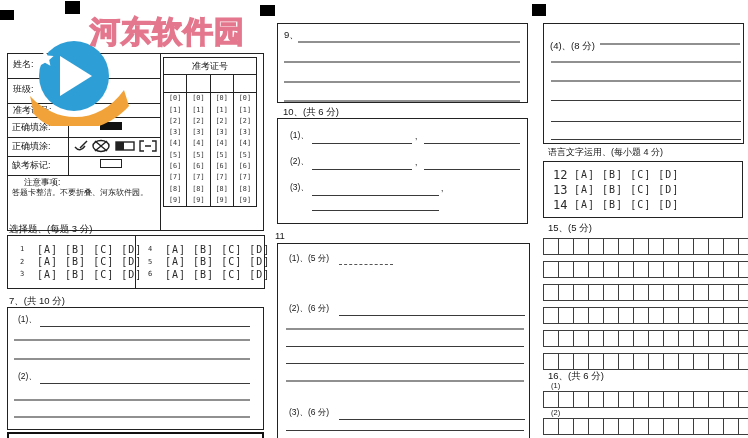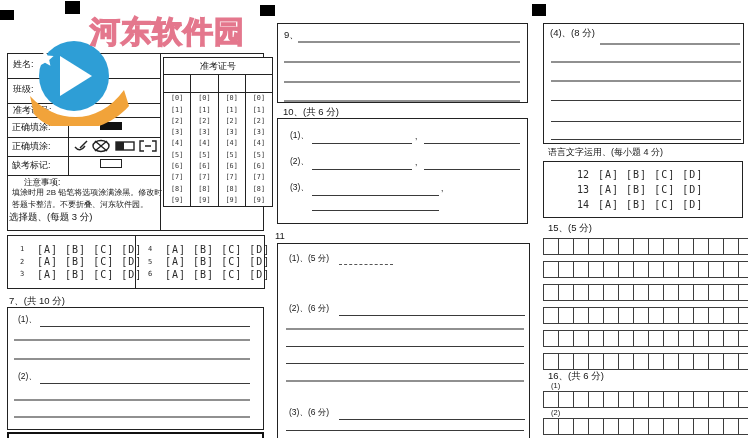--- a/index.html
+++ b/index.html
@@ -16,22 +16,22 @@
 .lbl{position:absolute;font-size:9px;color:#151515;white-space:nowrap;line-height:1.1;}
 .sec{font-size:9.5px;}
 .sub{font-size:8.5px;}
 .small{font-size:7.5px;}
 .note-line{font-size:8px;line-height:12.2px;color:#222;white-space:nowrap;}
 .notes-title{font-size:8.5px;}
 .crow{display:flex;height:12.5px;align-items:center;}
 .crow .qnum{width:17px;font-family:"DejaVu Sans Mono","Liberation Mono",monospace;font-size:7px;color:#2b2b2b;}
 .crow .opts,.lrow .opts{font-family:"DejaVu Sans Mono","Liberation Mono",monospace;font-size:10px;letter-spacing:1px;color:#2b2b2b;white-space:nowrap;}
 .lrow{display:flex;height:15px;align-items:center;}
-.lrow .qnum{width:21px;font-family:"DejaVu Sans Mono","Liberation Mono",monospace;font-size:10px;color:#2b2b2b;margin-left:24px;}
-#examgrid-box{position:absolute;left:163px;top:57px;width:110px;height:150px;border:1px solid #222;display:flex;flex-direction:column;background:#fff;}
+.lrow .qnum{width:21px;font-family:"DejaVu Sans Mono","Liberation Mono",monospace;font-size:12px;color:#2b2b2b;}
+#examgrid-box{position:absolute;left:163px;top:57px;width:94px;height:150px;border:1px solid #222;display:flex;flex-direction:column;background:#fff;}
 #examgrid-header{height:17px;border-bottom:1px solid #222;text-align:center;font-size:9px;line-height:17px;}
 #examgrid-body{flex:1;display:flex;}
 .eg-col{flex:1;border-right:1px solid #222;display:flex;flex-direction:column;}
 .eg-col:last-child{border-right:none;}
 .eg-write{height:18px;border-bottom:1px solid #222;}
 .eg-digit{flex:1;display:flex;align-items:center;justify-content:center;font-family:"DejaVu Sans Mono","Liberation Mono",monospace;font-size:6.8px;color:#333;line-height:1;}
 .grow{display:flex;width:max-content;height:17px;margin-bottom:6px;border:1px solid #3d3d3d;background:#fff;}
 .gcell{width:15px;height:100%;border-right:1px solid #3d3d3d;}
 .gcell:last-child{border-right:none;}
 #wm-name{position:absolute;left:90px;top:12px;z-index:9;font-size:30px;font-weight:bold;letter-spacing:1px;color:#62b46c;-webkit-text-stroke:1.4px #e0607a;opacity:.85;}
@@ -88,21 +88,20 @@
         <rect x="42" y="3" width="18" height="8"></rect>
         <path d="M70 2 H66 V12 H70 M78 2 H82 V12 H78 M71 7 H77"></path>
       </g>
       <rect x="42" y="3" width="8" height="8" fill="#222"></rect>
     </svg>
   </div>
   <div class="abs" style="left:100px;top:159px;width:22px;height:9px;border:1px solid #222;background:#fff"></div>
 
   <div class="lbl notes-title" style="left:24px;top:178px">注意事项:</div>
   <div class="abs" style="left:12px;top:187px;width:146px">
-      <div class="note-line">填涂时用 2B 铅笔将选项涂满涂黑。修改时</div>
       <div class="note-line">答题卡整洁。不要折叠、河东软件园。</div>
     </div>
 
   <div id="examgrid-box">
     <div id="examgrid-header">准考证号</div>
     <div id="examgrid-body">
         <div class="eg-col">
           <div class="eg-write"></div>
           <div class="eg-digit">[0]</div>
           <div class="eg-digit">[1]</div>
@@ -150,21 +149,21 @@
           <div class="eg-digit">[4]</div>
           <div class="eg-digit">[5]</div>
           <div class="eg-digit">[6]</div>
           <div class="eg-digit">[7]</div>
           <div class="eg-digit">[8]</div>
           <div class="eg-digit">[9]</div>
         </div>
       </div>
   </div>
 
-  <div class="lbl sec" style="left:9px;top:212px">选择题、(每题 3 分)</div>
+  <div class="lbl sec" style="left:9px;top:224px">选择题、(每题 3 分)</div>
   <div class="box" style="left:7px;top:235px;width:258px;height:54px"></div>
   <div class="vl" style="left:135px;top:235px;height:54px"></div>
   <div class="abs" style="left:20px;top:243px">
       <div class="crow">
         <span class="qnum">1</span>
         <span class="opts">[A] [B] [C] [D]</span>
       </div>
       <div class="crow">
         <span class="qnum">2</span>
         <span class="opts">[A] [B] [C] [D]</span>
@@ -231,21 +230,21 @@
   <div class="hl dk" style="left:339px;top:315px;width:186px"></div>
   <div class="hl" style="left:286px;top:328px;width:238px"></div>
   <div class="hl dk" style="left:286px;top:346px;width:238px"></div>
   <div class="hl dk" style="left:286px;top:363px;width:238px"></div>
   <div class="hl" style="left:286px;top:380px;width:238px"></div>
   <div class="lbl sub" style="left:289px;top:408px">(3)、(6 分)</div>
   <div class="hl dk" style="left:339px;top:419px;width:186px"></div>
   <div class="hl dk" style="left:286px;top:430px;width:238px"></div>
 
   <div class="box" style="left:543px;top:23px;width:201px;height:121px"></div>
-  <div class="lbl sec" style="left:550px;top:28px">(4)、(8 分)</div>
+  <div class="lbl sec" style="left:550px;top:41px">(4)、(8 分)</div>
   <div class="hl" style="left:600px;top:43px;width:140px"></div>
   <div class="hl" style="left:551px;top:61px;width:190px"></div>
   <div class="hl" style="left:551px;top:80px;width:190px"></div>
   <div class="hl dk" style="left:551px;top:100px;width:190px"></div>
   <div class="hl dk" style="left:551px;top:121px;width:190px"></div>
   <div class="hl dk" style="left:551px;top:139px;width:190px"></div>
 
   <div class="lbl" style="left:548px;top:148px">语言文字运用、(每小题 4 分)</div>
   <div class="box" style="left:543px;top:161px;width:200px;height:57px"></div>
   <div class="abs" style="left:553px;top:167px">

